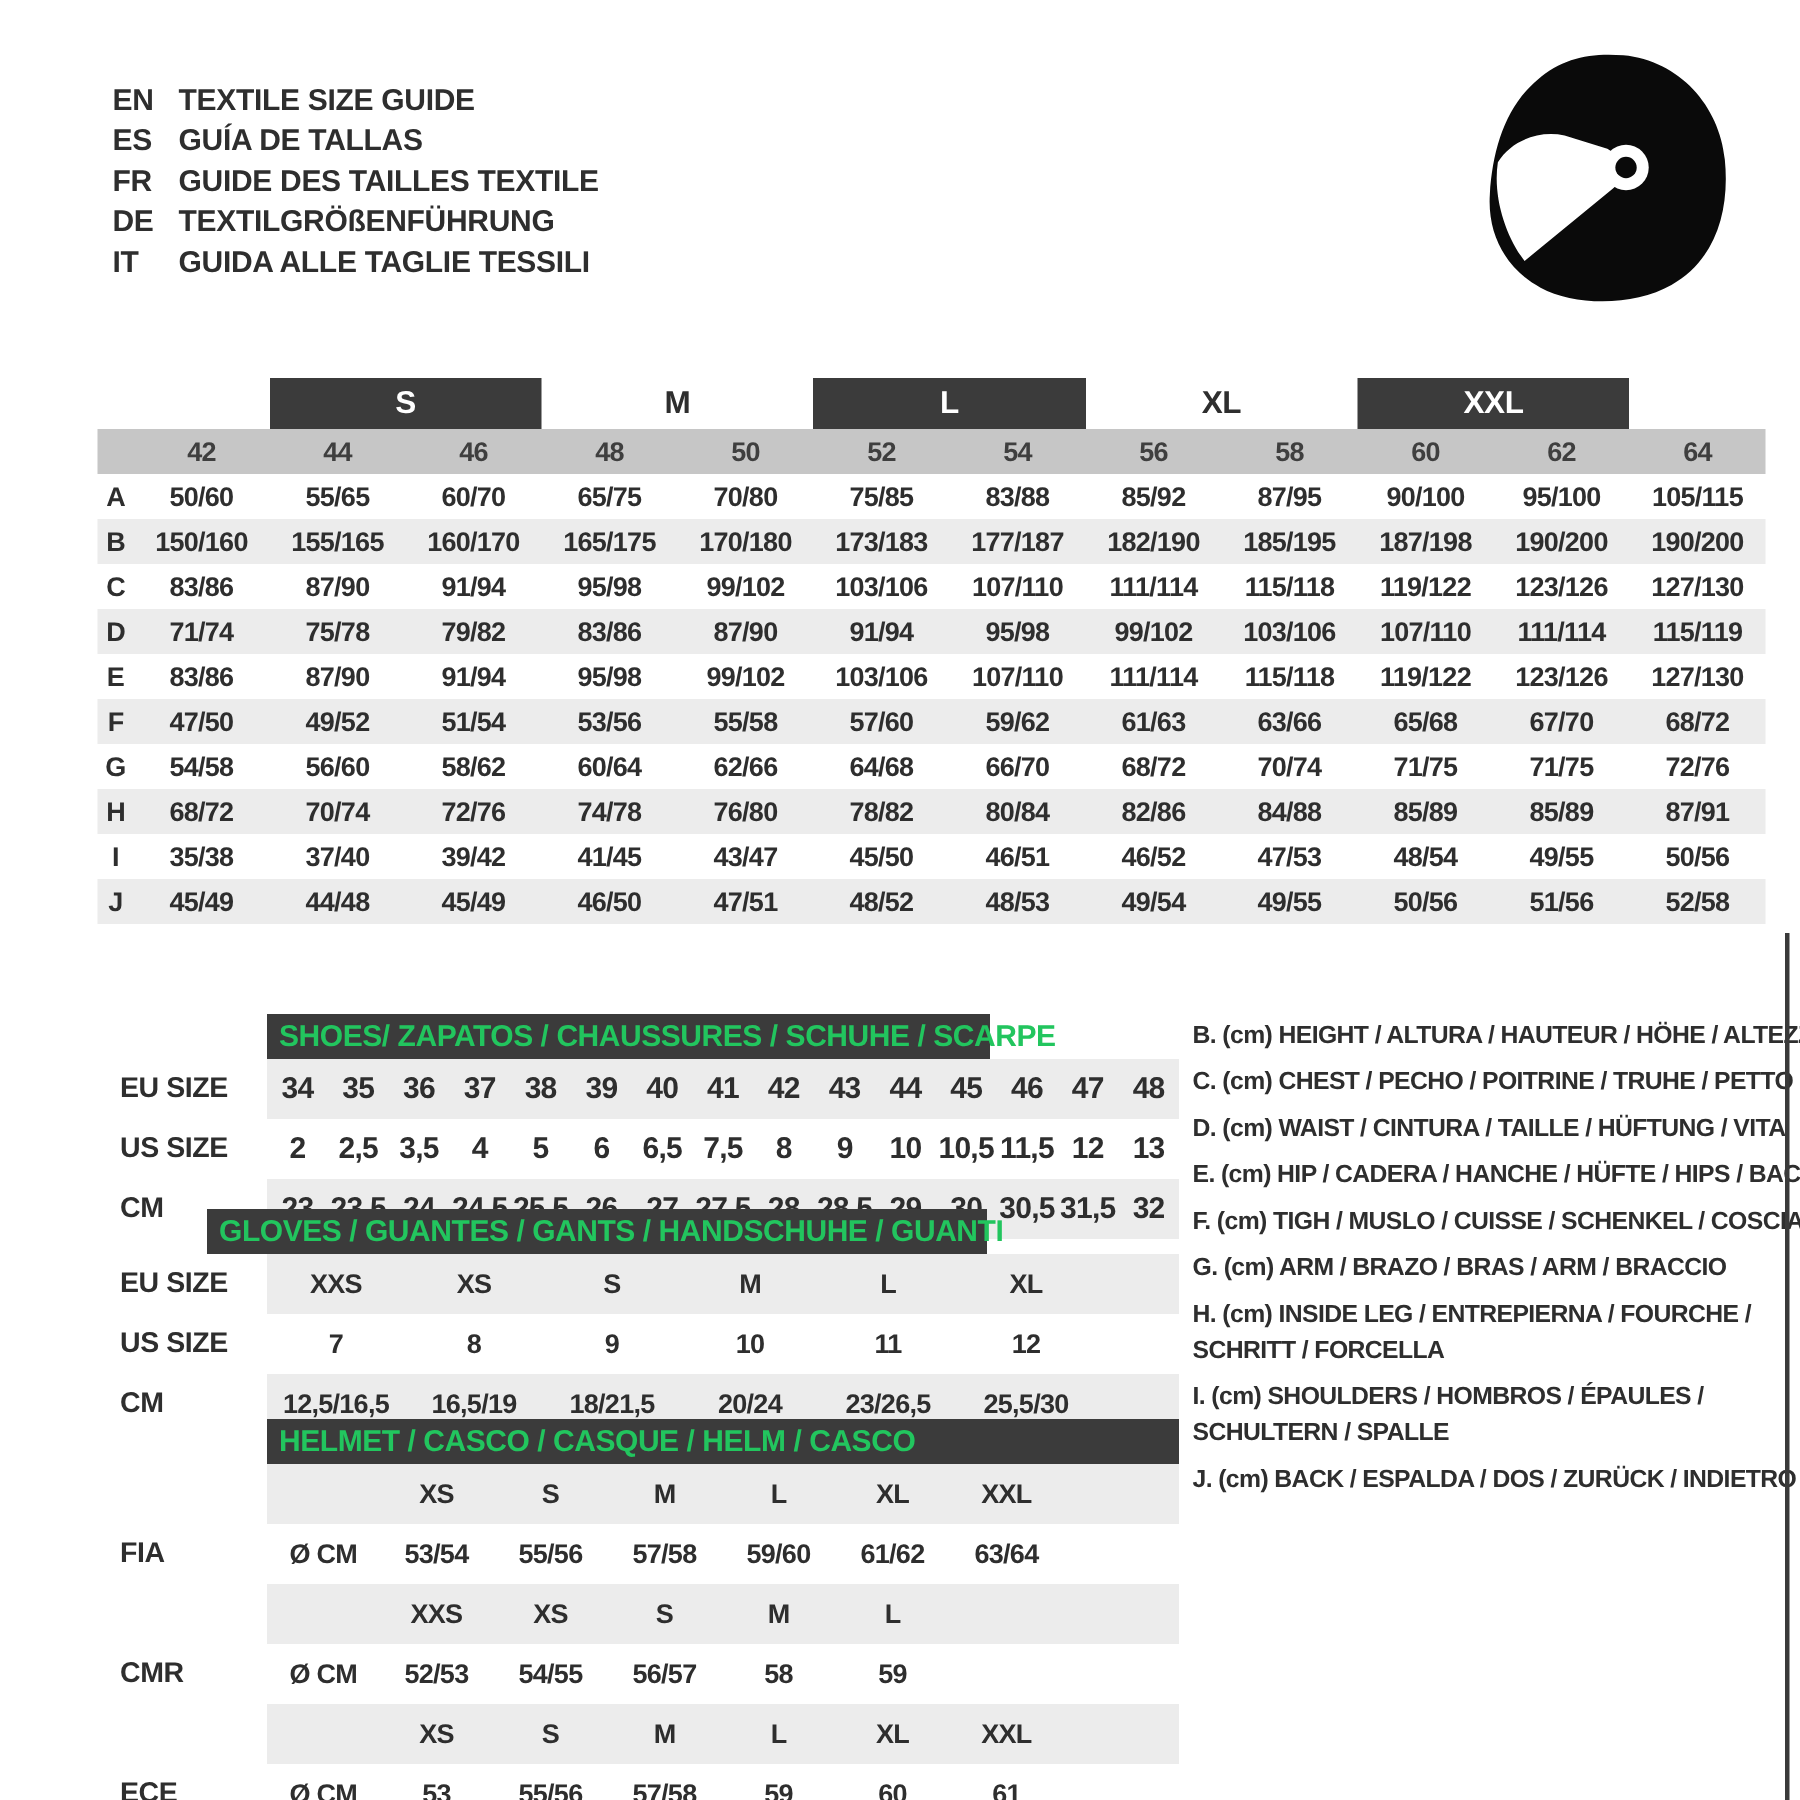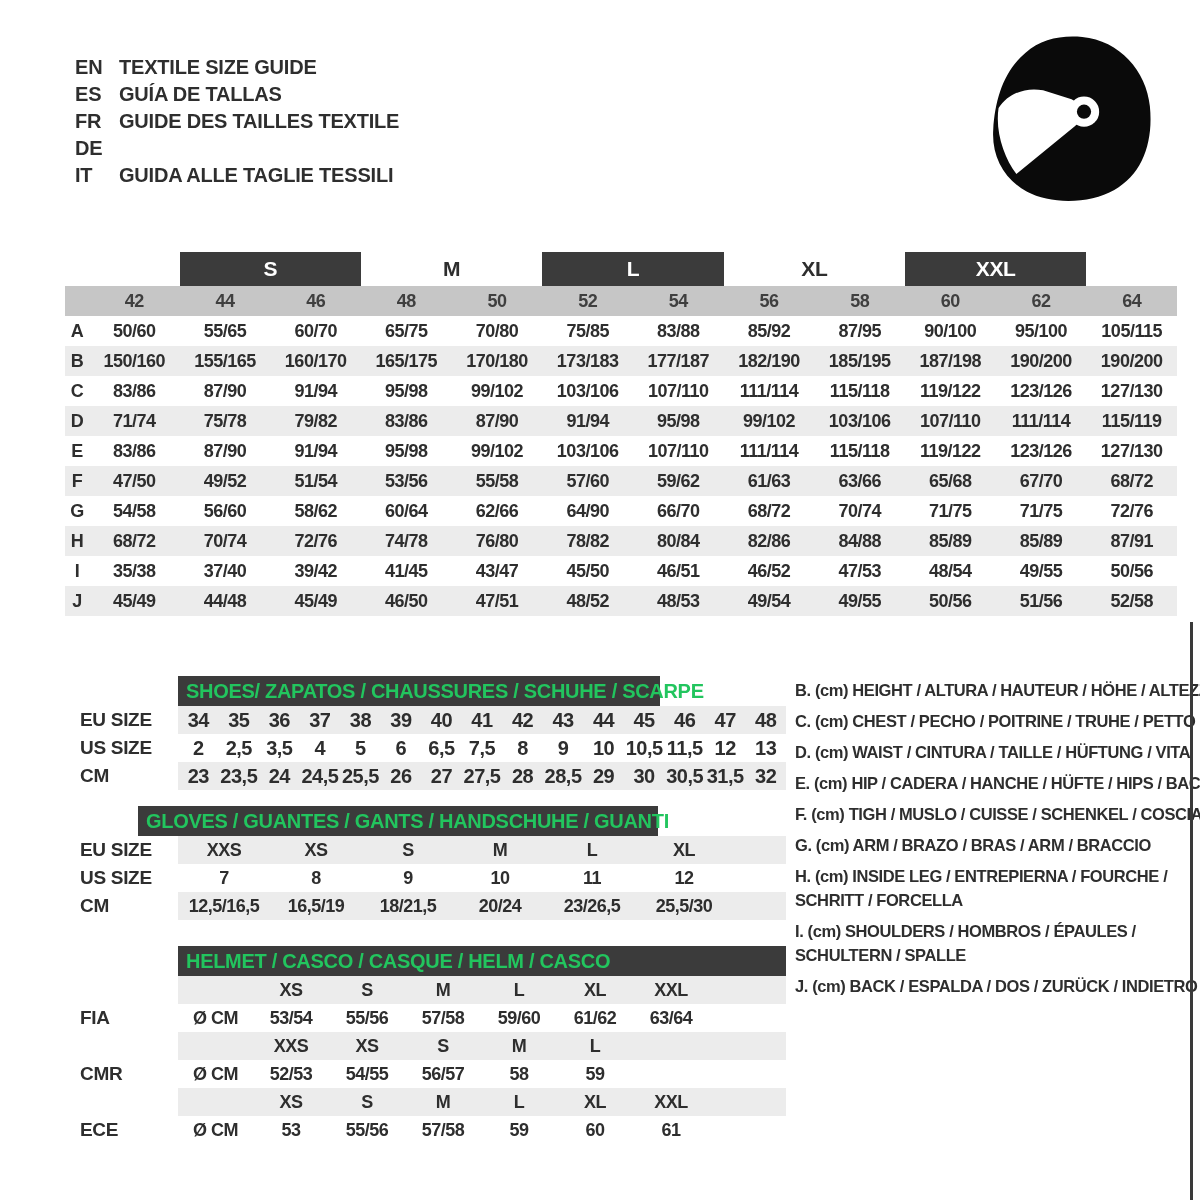--- a/index.html
+++ b/index.html
@@ -33,21 +33,21 @@
   
   .section{position:absolute;left:60px;width:726px;}
   #shoes-section{top:676px;}
   #gloves-section{top:806px;}
   #helmet-section{top:946px;}
   .sec-bar{height:30px;background:var(--bar);color:#22c55e;font-size:20px;letter-spacing:-0.3px;
            display:flex;align-items:center;padding-left:8px;box-sizing:border-box;white-space:nowrap;}
   .bar-shoes{margin-left:118px;width:482px;}
   .bar-gloves{margin-left:78px;width:520px;}
   .bar-helmet{margin-left:118px;width:608px;}
-  .srow{display:flex;height:28px;}
+  .srow{display:flex;height:40px;}
   .slabel{width:118px;box-sizing:border-box;padding-left:20px;display:flex;align-items:center;font-size:19px;letter-spacing:-0.3px;}
   .scells{flex:1;display:grid;align-items:center;}
   .scells.band{background:var(--rowalt);}
   .scell{display:flex;align-items:center;justify-content:center;font-size:18px;letter-spacing:-0.5px;white-space:nowrap;}
   .cells-shoes{grid-template-columns:repeat(15,1fr);}
   .cells-shoes .scell{font-size:20px;}
   .cells-gloves{grid-template-columns:repeat(6,92px) 1fr;}
   .cells-helmet{grid-template-columns:75px repeat(6,76px) 1fr;}
   
   #legend{position:absolute;left:795px;top:678px;width:405px;}
@@ -69,20 +69,21 @@
       <div class="lang-row">
         <span class="lang-code">ES</span>
         <span class="lang-label">GUÍA DE TALLAS</span>
       </div>
       <div class="lang-row">
         <span class="lang-code">FR</span>
         <span class="lang-label">GUIDE DES TAILLES TEXTILE</span>
       </div>
       <div class="lang-row">
         <span class="lang-code">DE</span>
+        <span class="lang-label">TEXTILGRÖßENFÜHRUNG</span>
       </div>
       <div class="lang-row">
         <span class="lang-code">IT</span>
         <span class="lang-label">GUIDA ALLE TAGLIE TESSILI</span>
       </div>
     </div>
 
   <div id="helmet-logo">
     <svg viewBox="0 0 100 100" width="186" height="178" aria-hidden="true">
       <path d="M58,5 C79,7 94,24 96,44 C98,64 92,82 76,91 C62,99 40,99 27,92
@@ -208,21 +209,21 @@
           <div class="ap-cell">67/70</div>
           <div class="ap-cell">68/72</div>
         </div>
         <div class="ap-row">
           <div class="ap-cell">G</div>
           <div class="ap-cell">54/58</div>
           <div class="ap-cell">56/60</div>
           <div class="ap-cell">58/62</div>
           <div class="ap-cell">60/64</div>
           <div class="ap-cell">62/66</div>
-          <div class="ap-cell">64/90</div>
+          <div class="ap-cell">64/68</div>
           <div class="ap-cell">66/70</div>
           <div class="ap-cell">68/72</div>
           <div class="ap-cell">70/74</div>
           <div class="ap-cell">71/75</div>
           <div class="ap-cell">71/75</div>
           <div class="ap-cell">72/76</div>
         </div>
         <div class="ap-row alt">
           <div class="ap-cell">H</div>
           <div class="ap-cell">68/72</div>

